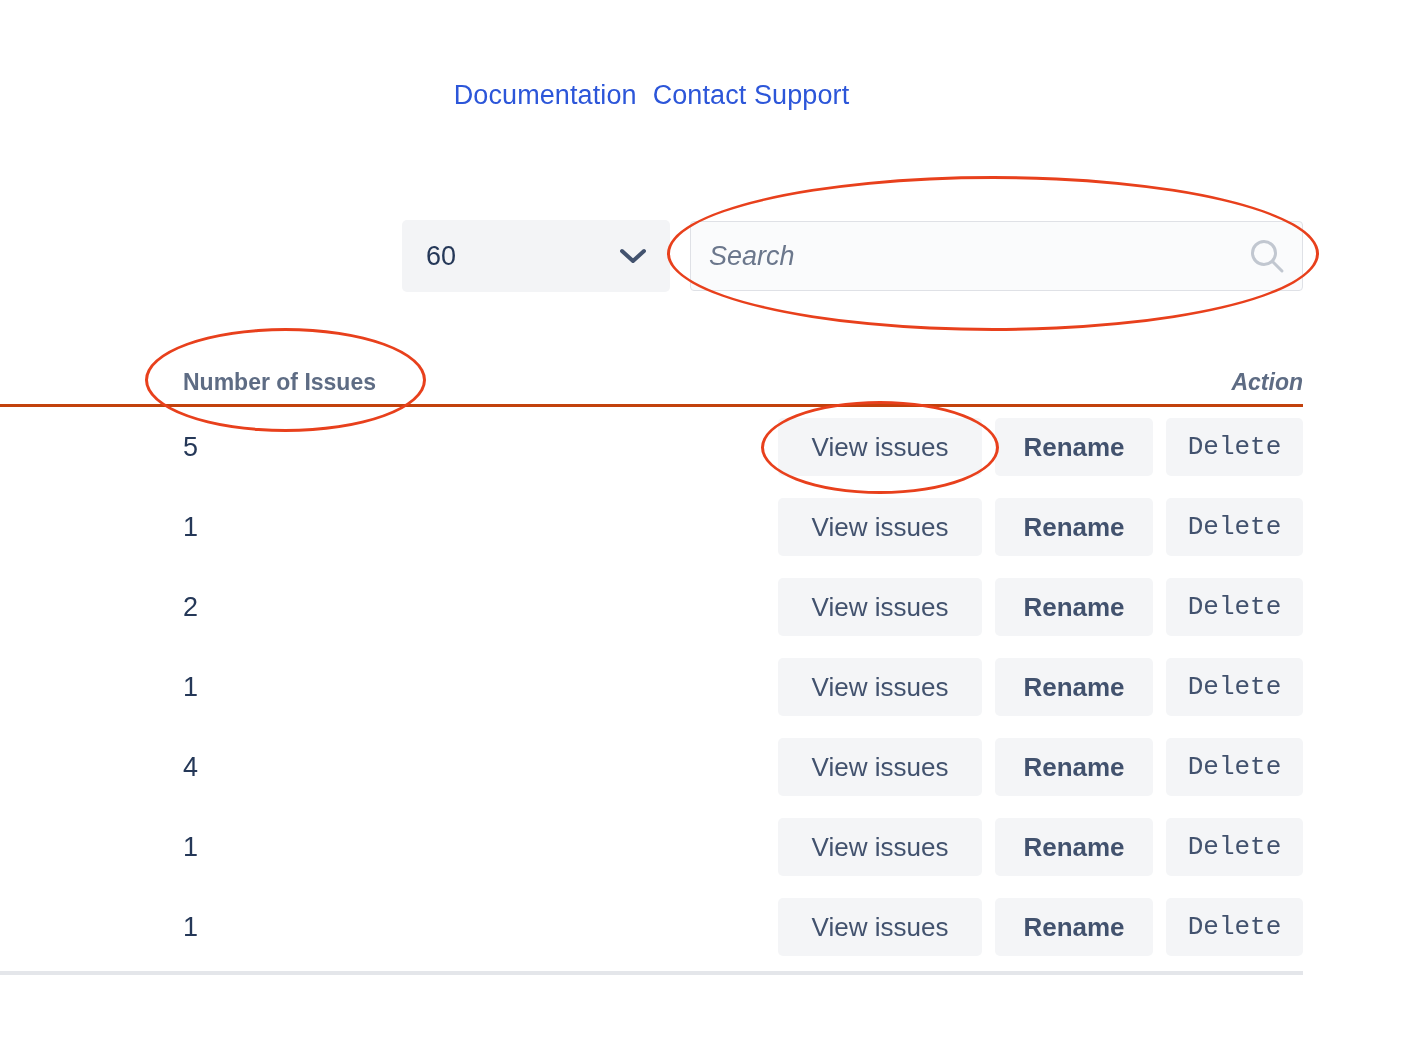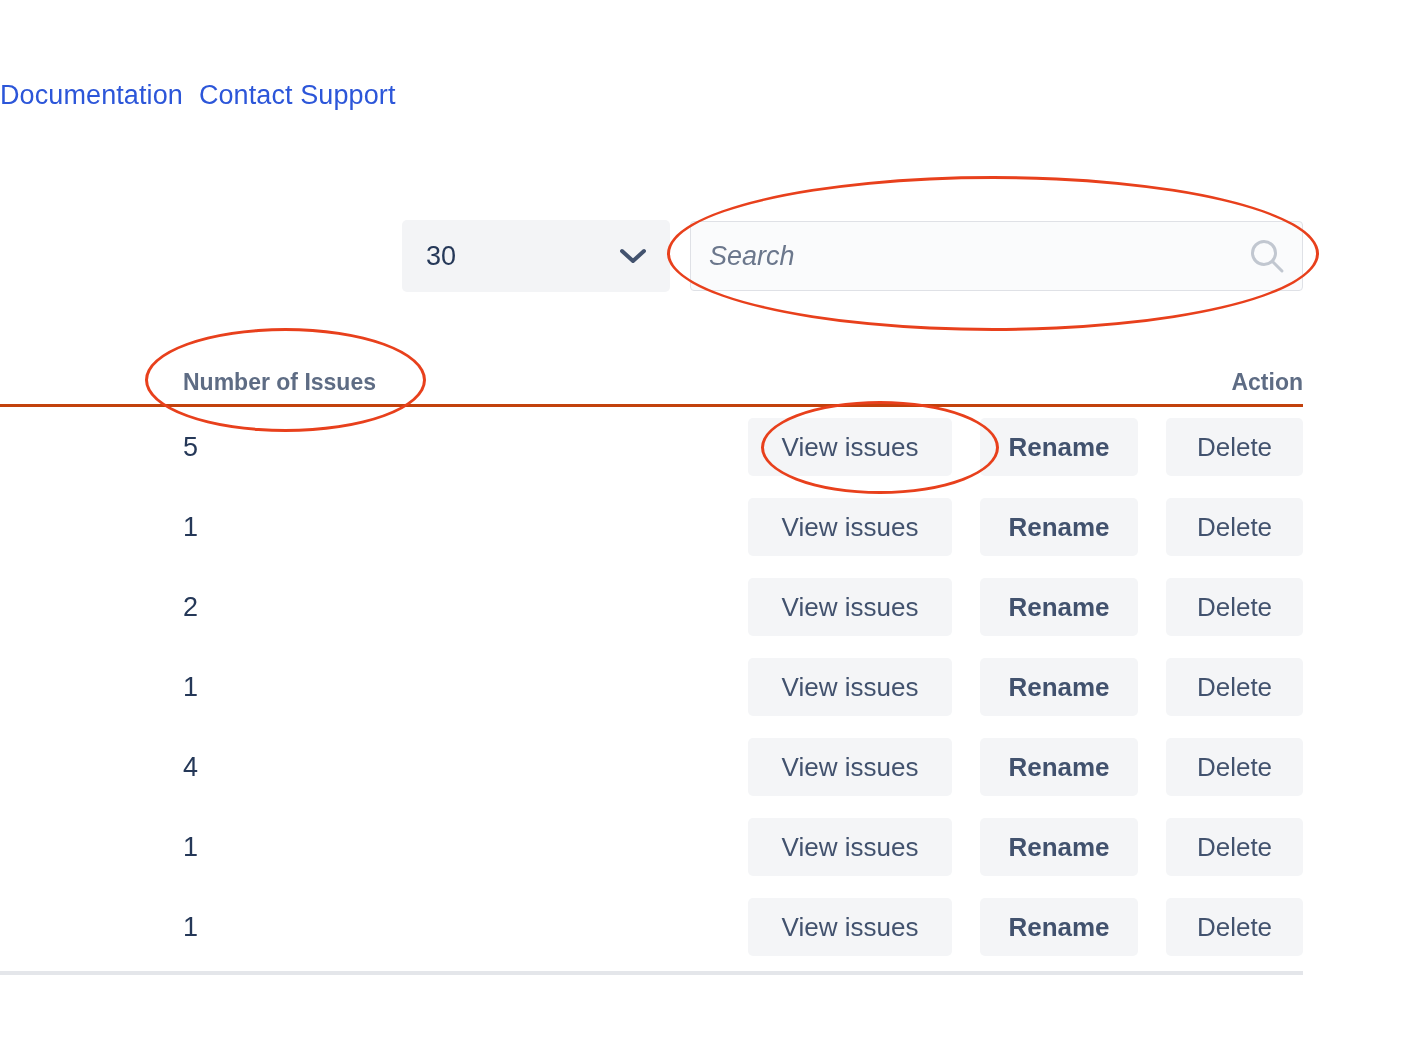--- a/index.html
+++ b/index.html
@@ -21,21 +21,21 @@
     width: 1414px;
     height: 1040px;
   }
 
   
   .top-links {
     position: absolute;
     left: 0;
     top: 78px;
     width: 1303px;
-    text-align: left;
+    text-align: center;
     white-space: nowrap;
   }
   .top-link {
     color: #2c56d9;
     font-size: 27px;
     line-height: 34px;
     text-decoration: none;
     letter-spacing: 0.1px;
   }
   .top-link + .top-link { margin-left: 16px; }
@@ -115,21 +115,21 @@
     border-bottom: 3px solid #c2410c;
   }
   .th {
     position: absolute;
     font-size: 23px;
     font-weight: bold;
     color: #5e6c84;
     top: 19px;
   }
   .th-issues { left: 183px; }
-  .th-action { right: 0; }
+  .th-action { right: 0; font-style: italic; }
 
   .tbody { position: relative; }
   .row {
     position: relative;
     height: 80px;
   }
   .row-count {
     position: absolute;
     left: 183px;
     top: 50%;
@@ -137,40 +137,40 @@
     font-size: 27px;
     color: #253858;
   }
   .row-actions {
     position: absolute;
     right: 0;
     top: 50%;
     transform: translateY(-50%);
     display: flex;
     align-items: center;
-    gap: 28px;
+    gap: 13px;
   }
   .btn {
     background: #f4f5f7;
     border: none;
     border-radius: 5px;
     height: 58px;
     padding: 0 20px;
     font-family: "Liberation Sans", sans-serif;
     font-size: 26px;
     color: #42526e;
     cursor: pointer;
     display: inline-flex;
     align-items: center;
     justify-content: center;
     box-sizing: border-box;
   }
   .btn-view   { width: 204px; }
   .btn-rename { width: 158px; font-weight: bold; }
-  .btn-delete { width: 137px; }
+  .btn-delete { width: 137px; font-family: Liberation Mono, monospace; }
 
   .table-bottom-rule {
     position: absolute;
     left: 0;
     top: 971px;
     width: 1303px;
     height: 4px;
     background: #e4e6ea;
   }
 
@@ -189,21 +189,21 @@
 </head>
 <body>
 
 <div id="page">
 
   <div class="top-links">
     <a class="top-link" href="#">Documentation</a><a class="top-link" href="#">Contact Support</a>
   </div>
 
   <div class="select-box">
-    <span class="select-value">30</span>
+    <span class="select-value">60</span>
     <span class="chevron">
       <svg width="26" height="16" viewBox="0 0 26 16">
         <path d="M2 3 L13 13 L24 3" fill="none" stroke="#42526e" stroke-width="4" stroke-linecap="round" stroke-linejoin="round"></path>
       </svg>
     </span>
   </div>
 
   <div class="search-box">
     <span class="search-placeholder">Search</span>
     <span class="search-icon">

